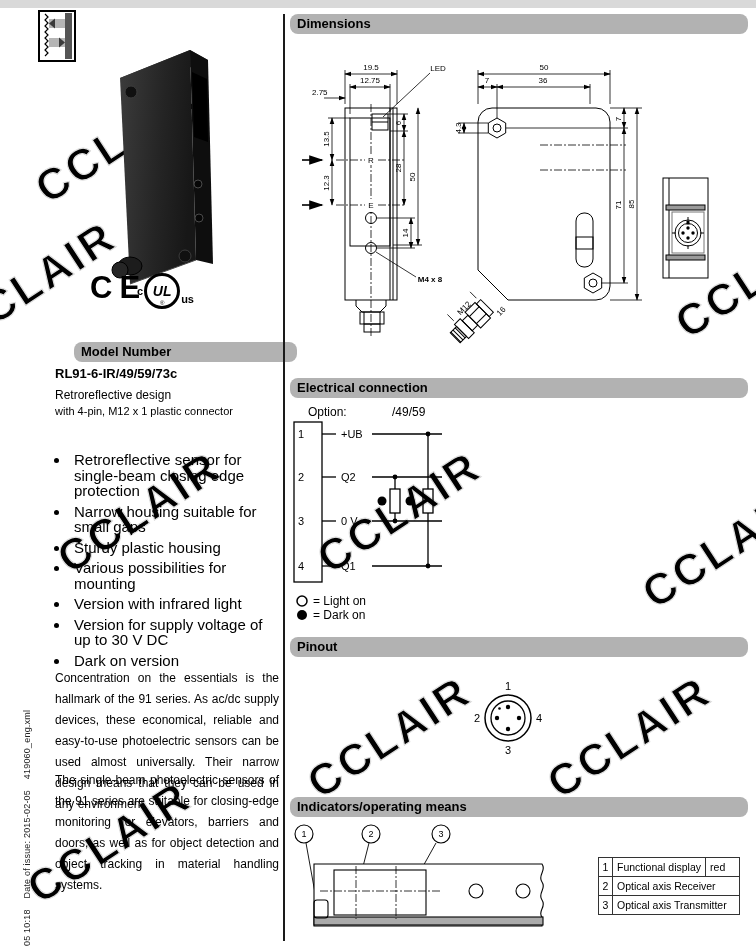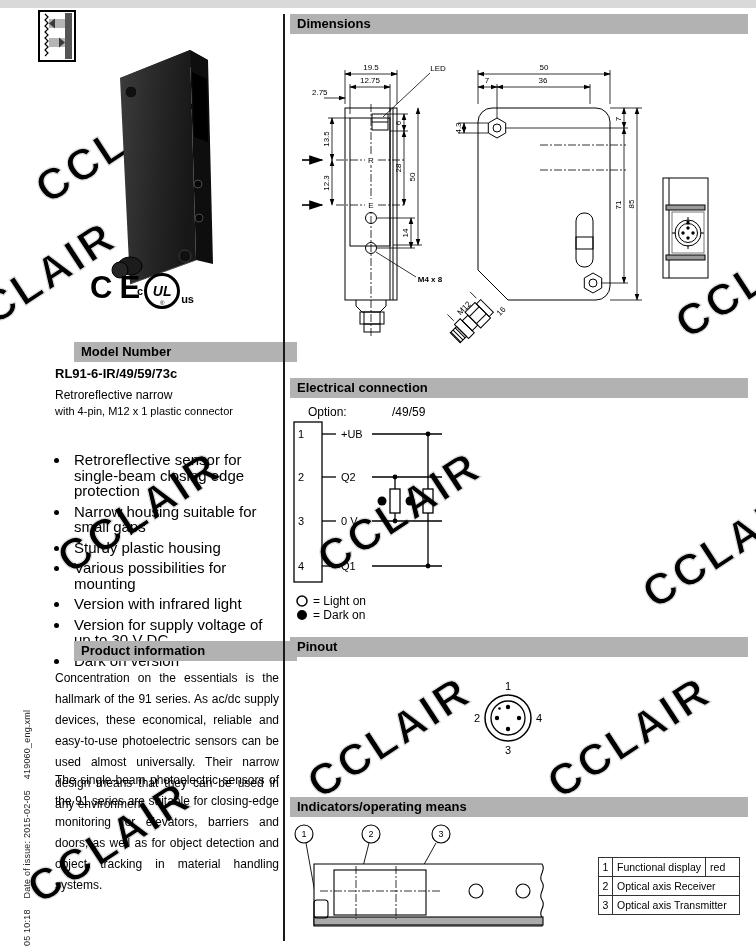--- a/index.html
+++ b/index.html
@@ -6,21 +6,21 @@
   html,body { background:#eee; }
   .page {
     position:relative; width:756px; height:949px; background:#fff;
     font-family:"Liberation Sans", sans-serif; color:#000; overflow:hidden;
     margin:0 auto;
   }
   .topband { position:absolute; left:0; top:0; width:756px; height:8px; background:#d9d9d9; }
   .vdivider { position:absolute; left:283px; top:14px; width:2px; height:927px; background:#1a1a1a; }
   .sechdr {
     position:absolute; height:20px; line-height:20px; background:#b2b2b2;
-    font-size:13px; font-weight:bold; padding-left:7px; color:#000;
+    font-size:13px; font-weight:bold; padding-left:7px; color:#000;border-radius:8px;
   }
   .hdr-left  { left:55px; width:223px;margin-left:19px; }
   .hdr-right { left:290px; width:458px; }
   .t12 { font-size:12px; }
   .abs { position:absolute; }
   .bold { font-weight:bold; }
   .just { text-align:justify; line-height:21px; }
   ul.features { position:absolute; left:70px; top:452px; width:212px; list-style:disc outside; }
   ul.features li { font-size:15px; line-height:15.5px; margin-bottom:5px; padding-left:4px; }
   .sidebar-note {
@@ -106,34 +106,33 @@
     <span class="ul-c">c</span>
     <span class="ul-circle">
       <span class="ul-letters">UL</span>
       <span class="ul-reg">®</span>
     </span>
     <span class="ul-us">us</span>
   </div>
 
   <div class="sechdr hdr-left" style="top:342px;">Model Number</div>
   <div class="abs bold" style="left:55px; top:366px; font-size:13px;">RL91-6-IR/49/59/73c</div>
-  <div class="abs t12" style="left:55px; top:388px;">Retroreflective narrow</div>
+  <div class="abs t12" style="left:55px; top:388px;">Retroreflective design</div>
   <div class="abs" style="left:55px; top:405px; font-size:11px;">with 4-pin, M12 x 1 plastic connector</div>
 
   <ul class="features">
     <li>Retroreflective sensor for single-beam closing edge protection</li>
     <li>Narrow housing suitable for small gaps</li>
     <li>Sturdy plastic housing</li>
     <li>Various possibilities for mounting</li>
     <li>Version with infrared light</li>
     <li>Version for supply voltage of up to 30 V DC</li>
     <li>Dark on version</li>
   </ul>
 
-  <div class="sechdr hdr-left" style="top:641px;">Product information</div>
   <div class="abs t12 just" style="left:55px; top:668px; width:224px;">Concentration on the essentials is the hallmark of the 91 series. As ac/dc supply devices, these economical, reliable and easy-to-use photoelectric sensors can be used almost universally. Their narrow design means that they can be used in any environment.</div>
   <div class="abs t12 just" style="left:55px; top:770px; width:224px;">The single-beam photoelectric sensors of the 91 series are suitable for closing-edge monitoring for elevators, barriers and doors, as well as for object detection and object tracking in material handling systems.</div>
 
   <div class="sidebar-note">05 10:18    Date of issue: 2015-02-05    419060_eng.xml</div>
 
   <div class="vdivider"></div>
 
   <div class="sechdr hdr-right" style="top:14px;">Dimensions</div>
 
   <svg class="fig" style="left:290px; top:40px;" width="458" height="335" viewBox="0 0 458 335">

